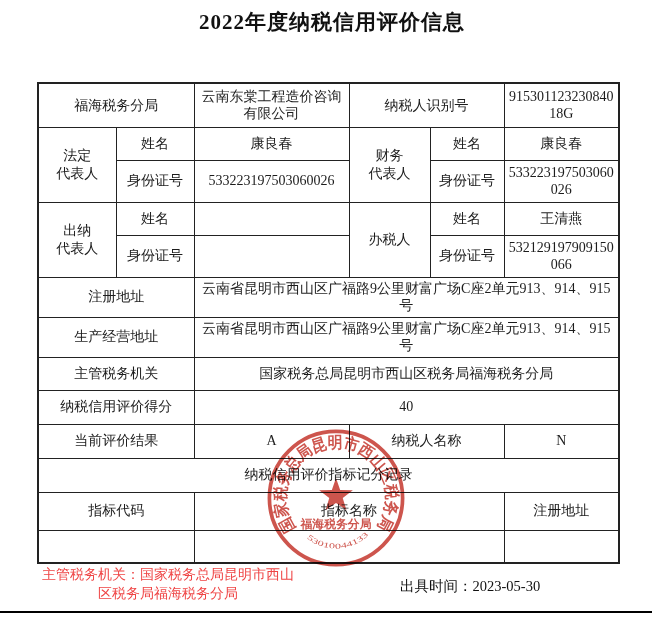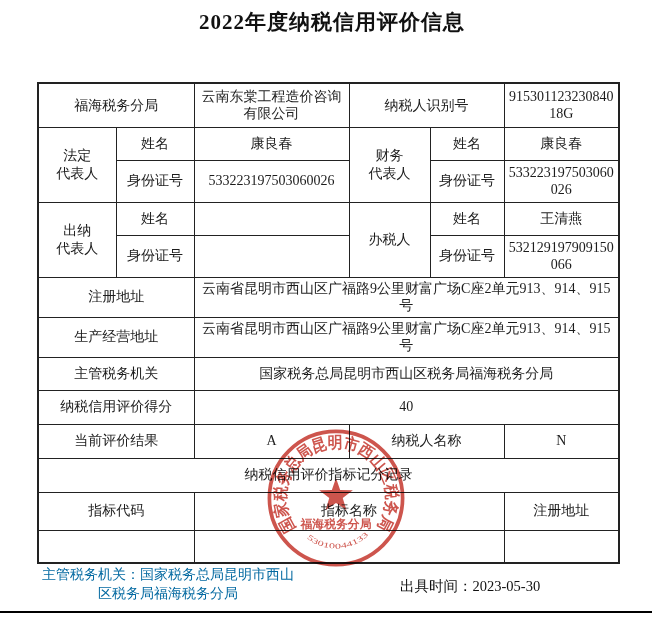--- a/index.html
+++ b/index.html
@@ -26,21 +26,21 @@
   tr.rh4{height:33px}tr.rh5{height:42px}tr.rh6{height:40px}
   tr.rh7{height:40px}tr.rh8{height:33px}tr.rh9{height:34px}
   tr.rh10{height:34px}tr.rh11{height:34px}tr.rh12{height:38px}
   tr.rh13{height:33px}
   #seal{
     position:absolute;left:262px;top:424px;width:148px;height:148px;
     opacity:0.85;mix-blend-mode:multiply;pointer-events:none;
   }
   #footer-authority{
     position:absolute;left:40px;top:566px;width:256px;
-    text-align:center;font-size:14px;line-height:1.35;color:#0369a1;
+    text-align:center;font-size:14px;line-height:1.35;color:#ef4444;
   }
   #footer-issue{
     position:absolute;left:400px;top:577px;font-size:14.5px;color:#111;
   }
   #bottom-rule{
     position:absolute;left:0;top:611px;width:652px;height:2px;background:#000;
   }
 </style>
 </head>
 <body>

